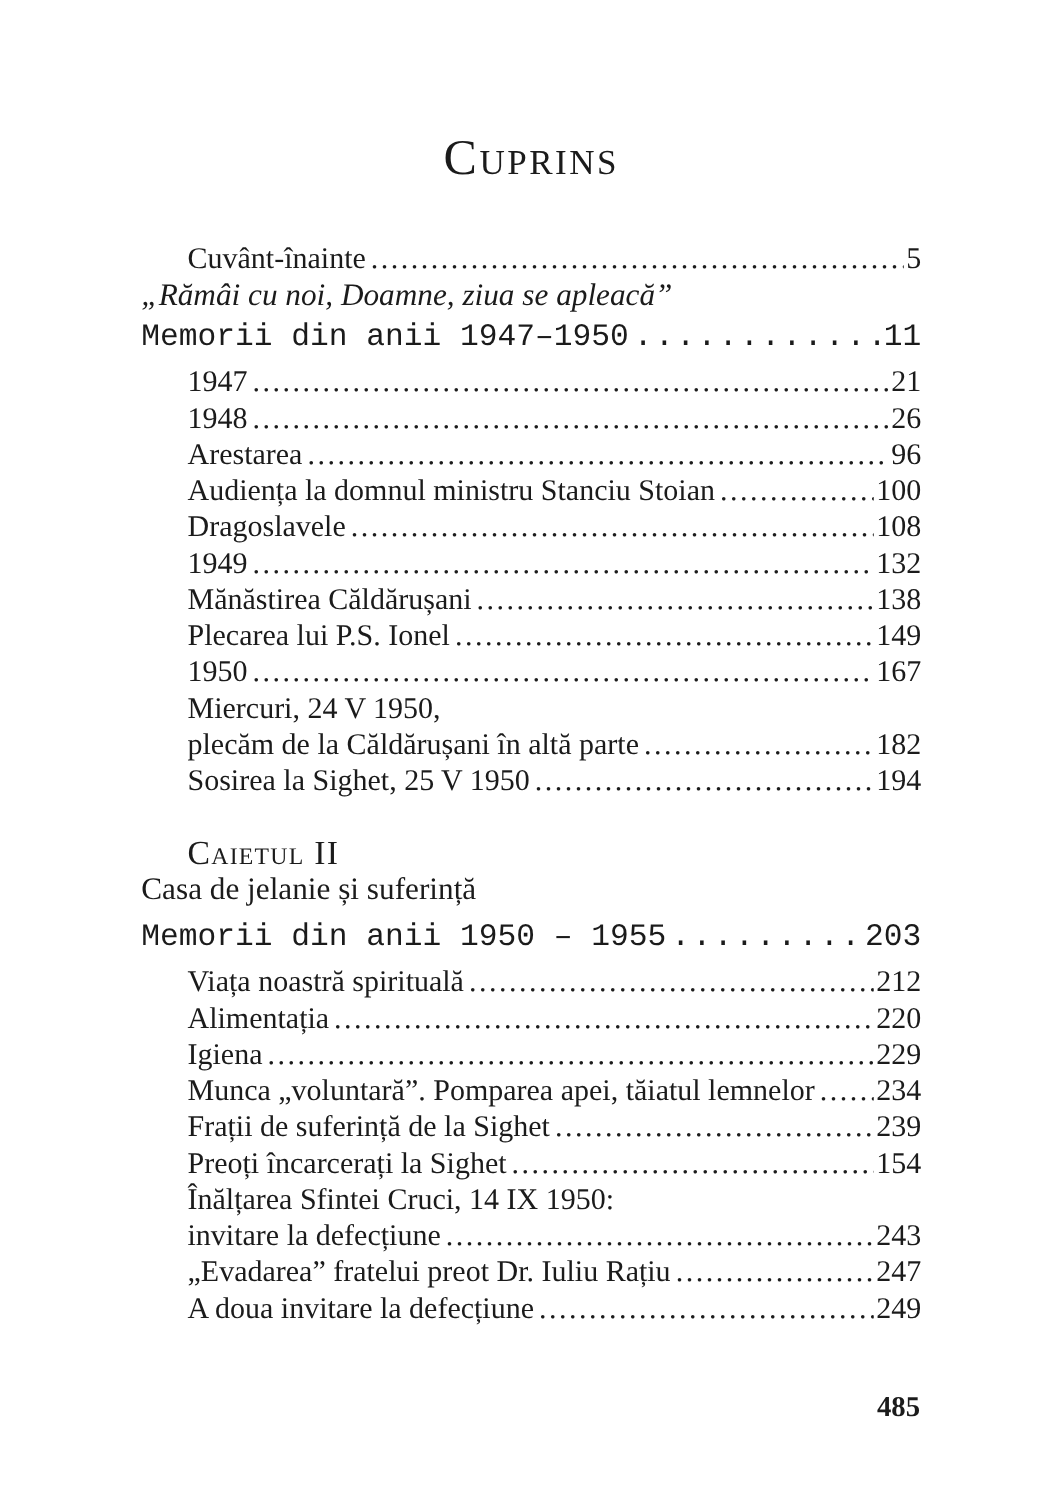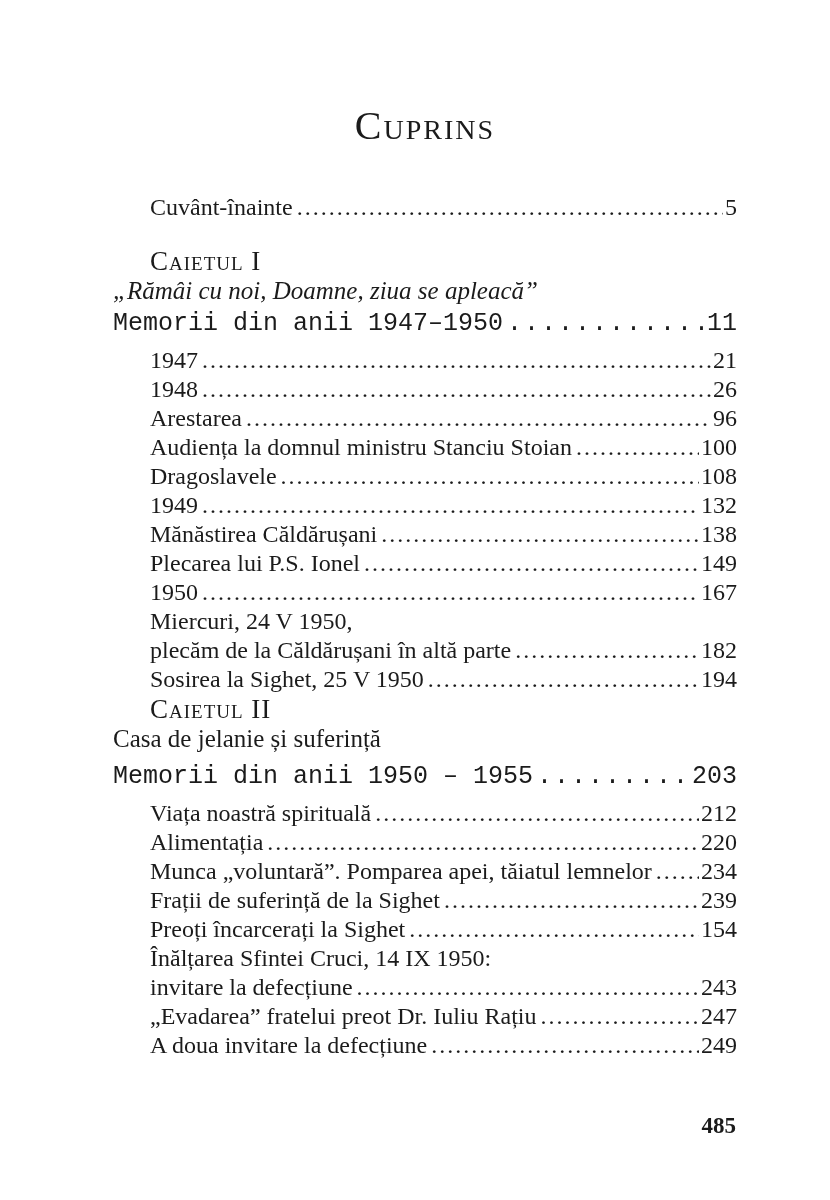--- a/index.html
+++ b/index.html
@@ -50,21 +50,21 @@
   .pg { white-space: nowrap; }
   .front-row { margin-top: 47px; }
   .heading {
     font-variant: small-caps;
     font-size: 27px;
     line-height: 30px;
     padding-left: 37px;
     letter-spacing: 1px;
   }
   .heading-1 { margin-top: 24px; }
-  .heading-2 { margin-top: 0; }
+  .heading-2 { margin-top: 27px; }
   .subtitle {
     font-size: 25px;
     line-height: 30px;
   }
   .italic { font-style: italic; }
   .main-row {
     font-size: 25px;
     line-height: 31px;
     font-family: Liberation Mono, monospace;
   }
@@ -87,21 +87,20 @@
   <div class="content">
 
     <div class="title">Cuprins</div>
 
     <div class="row indent front-row">
       <span class="label">Cuvânt-înainte</span>
       <span class="dots"></span>
       <span class="pg">5</span>
     </div>
 
-    <div class="heading heading-1">Caietul I</div>
     <div class="subtitle italic">„Rămâi cu noi, Doamne, ziua se apleacă”</div>
 
     <div class="row main-row main-1">
       <span class="label">Memorii din anii 1947–1950</span>
       <span class="dots"></span>
       <span class="pg">11</span>
     </div>
 
     <div class="entries">
       <div class="row indent">
@@ -178,20 +177,25 @@
         <span class="label">Viața noastră spirituală</span>
         <span class="dots"></span>
         <span class="pg">212</span>
       </div>
       <div class="row indent">
         <span class="label">Alimentația</span>
         <span class="dots"></span>
         <span class="pg">220</span>
       </div>
       <div class="row indent">
+        <span class="label">Igiena</span>
+        <span class="dots"></span>
+        <span class="pg">229</span>
+      </div>
+      <div class="row indent">
         <span class="label">Munca „voluntară”. Pomparea apei, tăiatul lemnelor</span>
         <span class="dots"></span>
         <span class="pg">234</span>
       </div>
       <div class="row indent">
         <span class="label">Frații de suferință de la Sighet</span>
         <span class="dots"></span>
         <span class="pg">239</span>
       </div>
       <div class="row indent">

